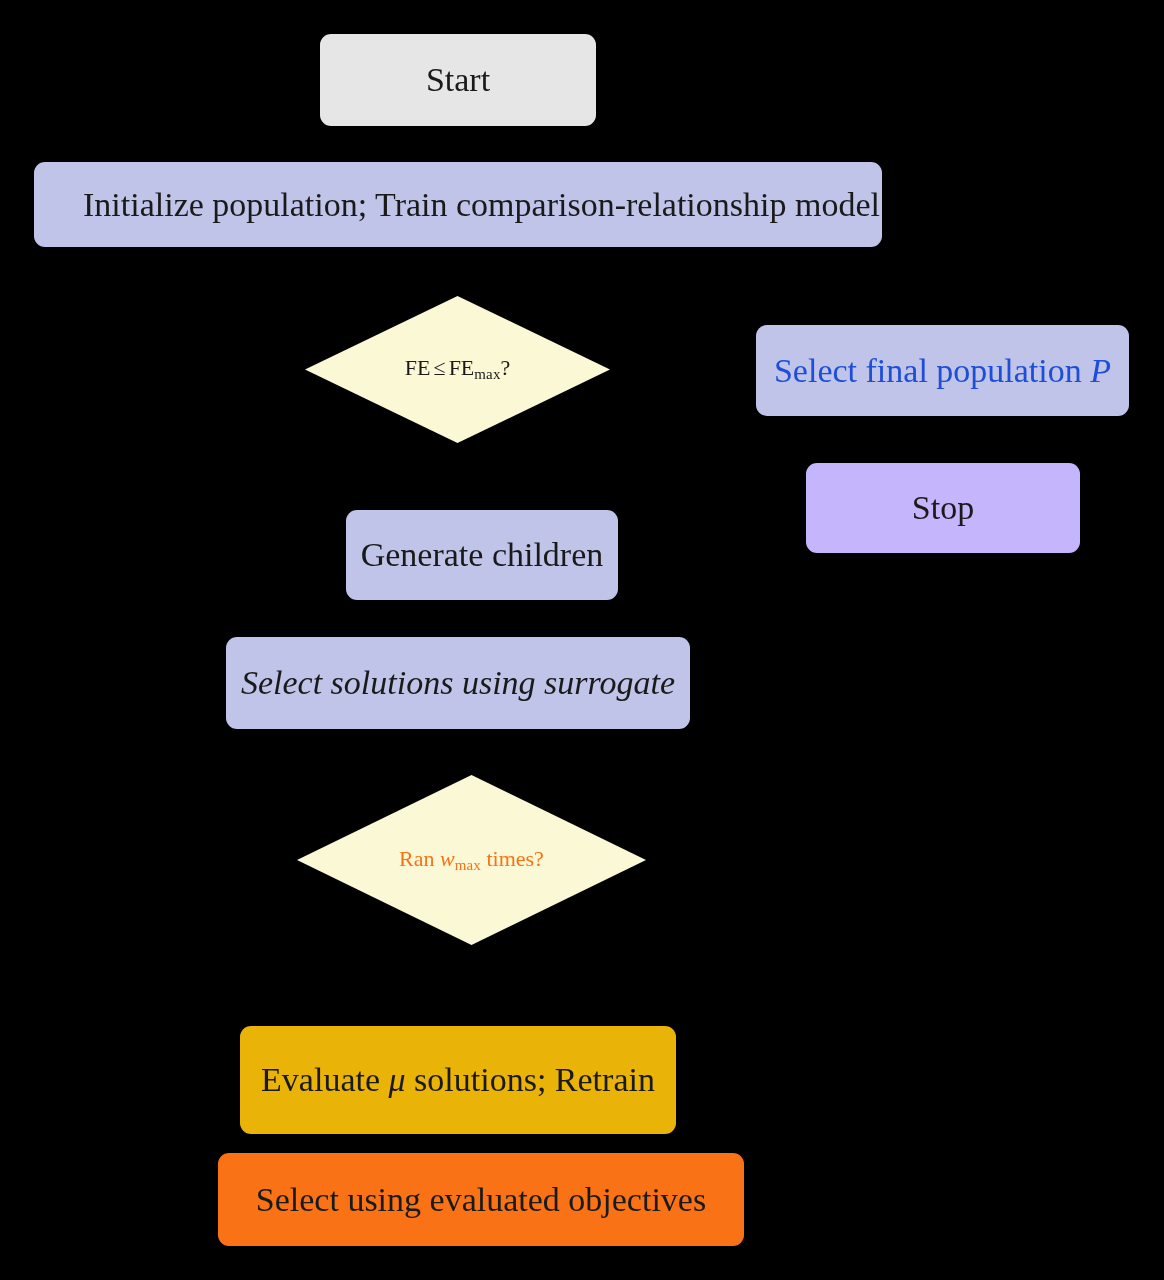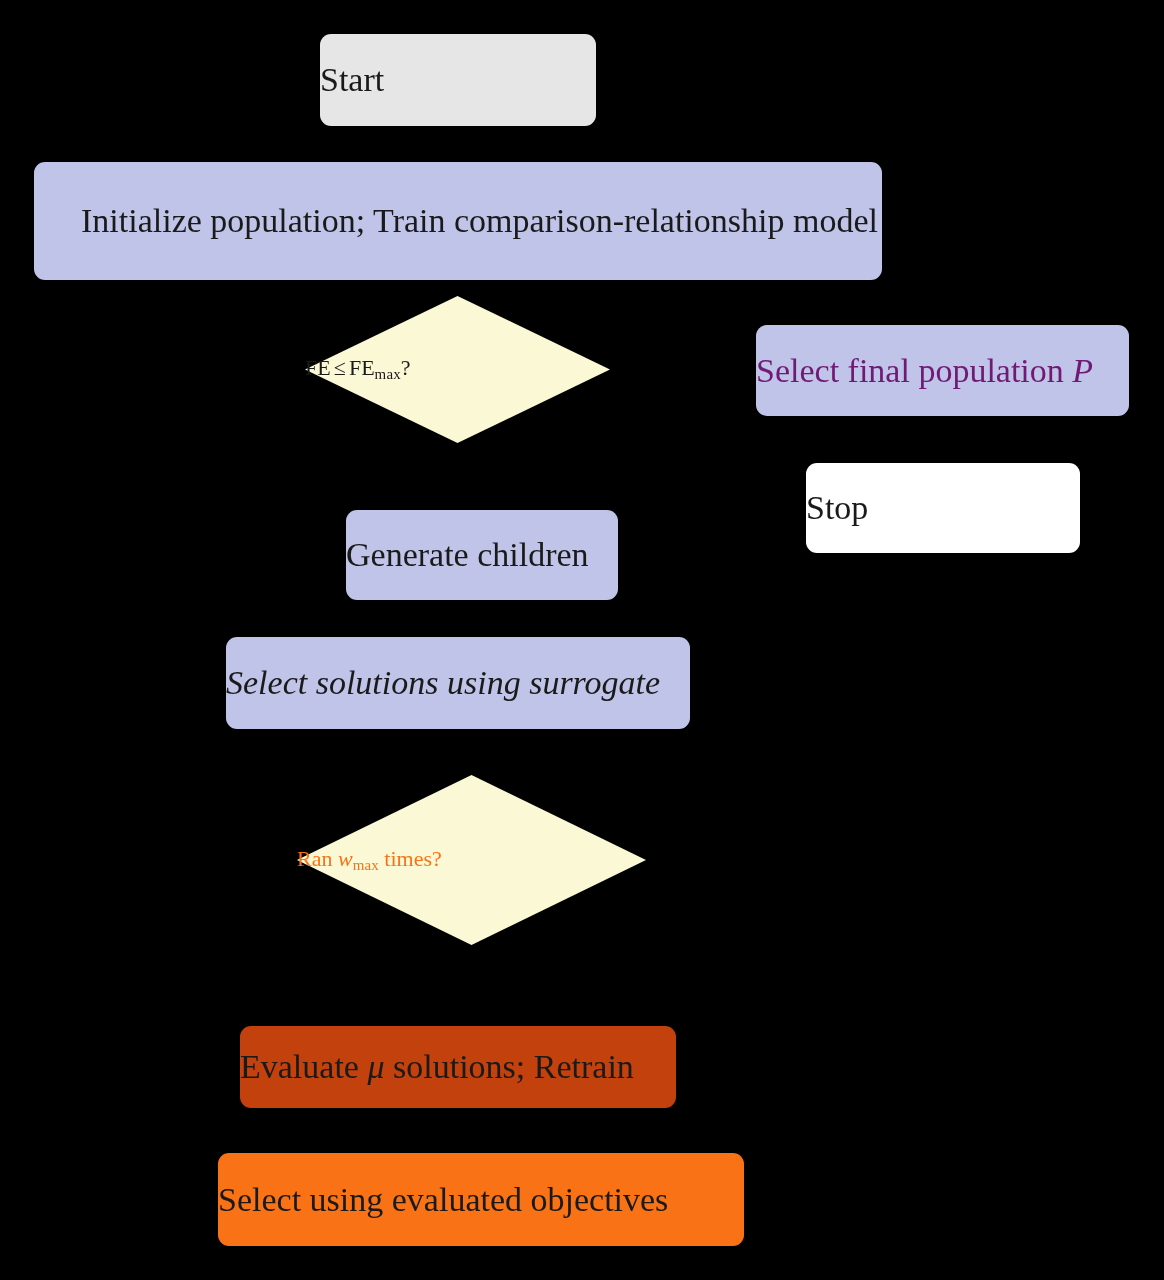--- a/index.html
+++ b/index.html
@@ -13,20 +13,21 @@
     height: 1280px;
     background: #000000;
     overflow: hidden;
     font-family: "Liberation Serif", "DejaVu Serif", serif;
   }
   .node {
     position: absolute;
     box-sizing: border-box;
     display: flex;
     align-items: center;
+    justify-content: center;
     text-align: center;
     color: #1a1a1a;
     line-height: 1.1;
     white-space: nowrap;
   }
   .rect {
     border-radius: 11px;
   }
   .terminal {
     background: #e6e6e6;
@@ -97,61 +98,61 @@
       <path d="M458,729 L458,775"></path>
       <path d="M459,945 L459,1026"></path>
       <path d="M458,1116 L458,1153"></path>
     </g>
   </svg>
 
   <div class="node rect terminal" id="n-start" style="left: 320px; top: 34px; width: 276px; height: 92px; background: rgb(230, 230, 230); color: rgb(26, 26, 26);">
     <span>Start</span>
   </div>
 
-  <div class="node rect process" id="n-initialize" style="left: 34px; top: 162px; width: 848px; height: 118px; background: rgb(191, 196, 232); color: rgb(26, 26, 26); padding-left: 47px;">
+  <div class="node rect process" id="n-initialize" style="left: 34px; top: 162px; width: 848px; height: 85px; background: rgb(191, 196, 232); color: rgb(26, 26, 26); padding-left: 47px;">
     <span>Initialize population; Train comparison-relationship model</span>
   </div>
 
   <div class="node decision" id="n-fe" style="left: 305px; top: 296px; width: 305px; height: 147px; color: rgb(26, 26, 26);">
     <svg class="dia-shape" viewBox="0 0 305 147" preserveAspectRatio="none" aria-hidden="true">
       <polygon points="152.5,0 305,73.5 152.5,147 0,73.5" fill="#fbf8d6"></polygon>
     </svg>
     <span class="dia-label">
       <span>FE</span><span class="op">≤</span><span>FE</span><span class="sub">max</span><span>?</span>
     </span>
   </div>
 
-  <div class="node rect process" id="n-selectfinal" style="left: 756px; top: 325px; width: 373px; height: 91px; background: rgb(191, 196, 232); color: #701a75;">
+  <div class="node rect process" id="n-selectfinal" style="left: 756px; top: 325px; width: 373px; height: 91px; background: rgb(191, 196, 232); color: #1d4ed8;">
     <span>
       <span>Select final population</span>&nbsp;<span class="mathit">P</span>
     </span>
   </div>
 
-  <div class="node rect terminal" id="n-stop" style="left: 806px; top: 463px; width: 274px; height: 90px; background: #ffffff; color: rgb(26, 26, 26);">
+  <div class="node rect terminal" id="n-stop" style="left: 806px; top: 463px; width: 274px; height: 90px; background: #c4b5fd; color: rgb(26, 26, 26);">
     <span>Stop</span>
   </div>
 
   <div class="node rect process" id="n-generate" style="left: 322px; top: 510px; width: 272px; height: 90px; background: rgb(191, 196, 232); color: rgb(26, 26, 26); margin-left: 24px;">
     <span>Generate children</span>
   </div>
 
   <div class="node rect process" id="n-surrogate" style="left: 226px; top: 637px; width: 464px; height: 92px; background: rgb(191, 196, 232); color: rgb(26, 26, 26); font-style: italic;">
     <span>Select solutions using surrogate</span>
   </div>
 
   <div class="node decision" id="n-ran" style="left: 297px; top: 775px; width: 349px; height: 170px; color: #f97316;">
     <svg class="dia-shape" viewBox="0 0 349 170" preserveAspectRatio="none" aria-hidden="true">
       <polygon points="174.5,0 349,85 174.5,170 0,85" fill="#fbf8d6"></polygon>
     </svg>
     <span class="dia-label">
       <span>Ran</span>&nbsp;<span class="mathit">w</span><span class="sub">max</span>&nbsp;<span>times?</span>
     </span>
   </div>
 
-  <div class="node rect process" id="n-evaluate" style="left: 240px; top: 1026px; width: 436px; height: 82px; background: #c2410c; color: rgb(26, 26, 26);">
+  <div class="node rect process" id="n-evaluate" style="left: 240px; top: 1026px; width: 436px; height: 108px; background: #eab308; color: rgb(26, 26, 26);">
     <span>
       <span>Evaluate</span>&nbsp;<span class="mathit">μ</span>&nbsp;<span>solutions; Retrain</span>
     </span>
   </div>
 
   <div class="node rect process" id="n-selectobj" style="left: 218px; top: 1153px; width: 526px; height: 93px; background: #f97316; color: rgb(26, 26, 26);">
     <span>Select using evaluated objectives</span>
   </div>
 
 </div>

